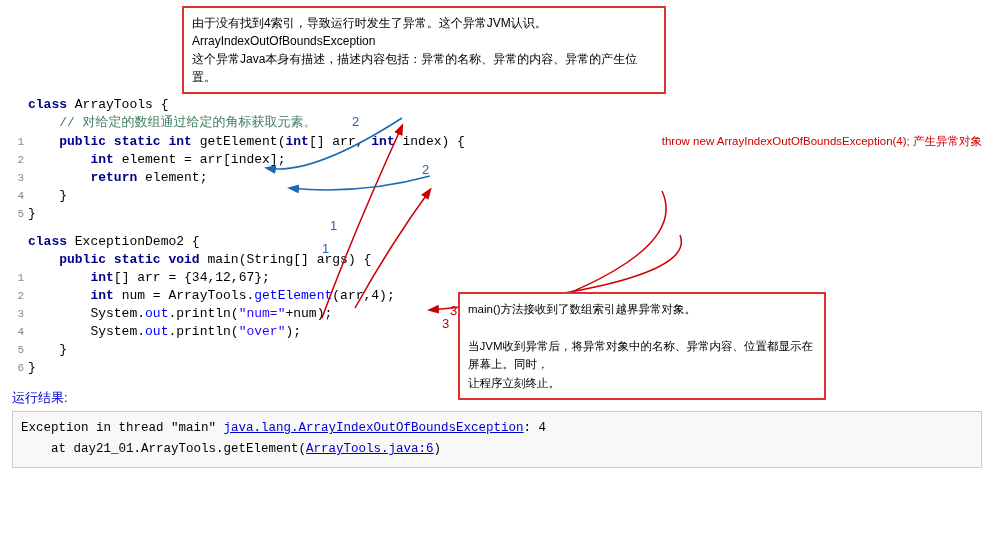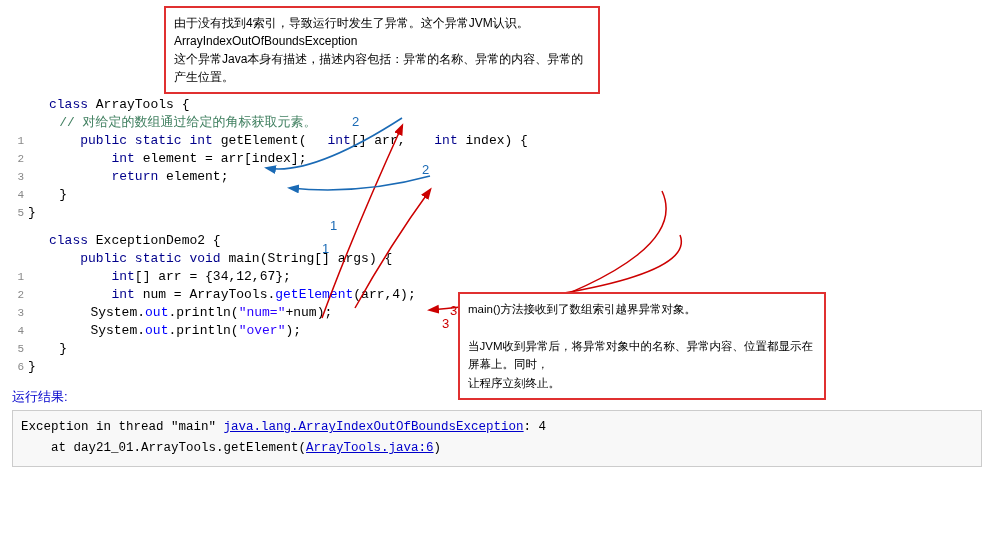--- a/index.html
+++ b/index.html
@@ -30,22 +30,22 @@
       padding: 6px 8px;
       font-family: Arial, 'Microsoft YaHei', sans-serif;
       font-size: 12px;
       color: #000;
       line-height: 1.5;
       position: absolute;
     }
 
     .annotation-box-top {
       top: 6px;
-      left: 164px;
-      width: 436px;
+      left: 182px;
+      width: 484px;
     }
 
     .code-line {
       display: flex;
       align-items: baseline;
       min-height: 18px;
       line-height: 18px;
       white-space: pre;
     }
 
@@ -55,21 +55,21 @@
       text-align: right;
       margin-right: 4px;
       font-size: 11px;
       flex-shrink: 0;
     }
 
     .code-text {
       flex: 1;
     }
 
-    .kw { color: #00008b; font-weight: normal; margin-left: 21px; }
+    .kw { color: #00008b; font-weight: bold; }
     .cm { color: #3f7f5f; }
     .str { color: #2a00ff; }
     .out-blue { color: #0000ff; }
 
     
     .arrows-svg {
       position: absolute;
       top: 0;
       left: 0;
       width: 100%;
@@ -145,20 +145,21 @@
         <span class="code-text"><span class="kw">class</span> ArrayTools {</span>
       </div>
       <div class="code-line">
         <span class="line-num"></span>
         <span class="code-text cm">    // 对给定的数组通过给定的角标获取元素。</span>
       </div>
       <div class="code-line">
         <span class="line-num" style="color:#888">1</span>
         <span class="code-text">    <span class="kw">public static int</span> getElement(<span class="kw">int</span>[] arr, <span class="kw">int</span> index) {</span>
         
+        <span style="margin-left:30px; color:#cc0000; font-family:Arial,'Microsoft YaHei',sans-serif; font-size:11.5px; white-space:nowrap;">throw new ArrayIndexOutOfBoundsException(4); 产生异常对象</span>
       </div>
       <div class="code-line">
         <span class="line-num" style="color:#888">2</span>
         <span class="code-text">        <span class="kw">int</span> element = arr[index];</span>
       </div>
       <div class="code-line">
         <span class="line-num" style="color:#888">3</span>
         <span class="code-text">        <span class="kw">return</span> element;</span>
       </div>
       <div class="code-line">

